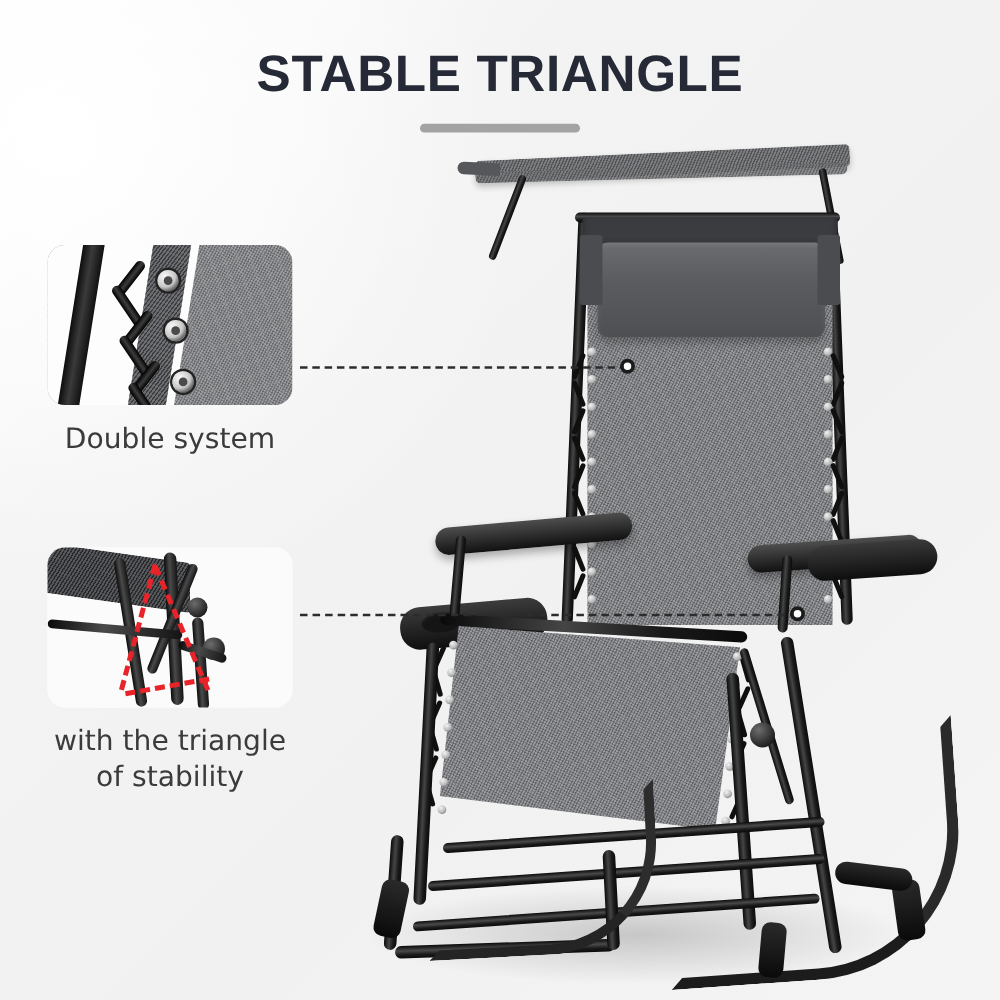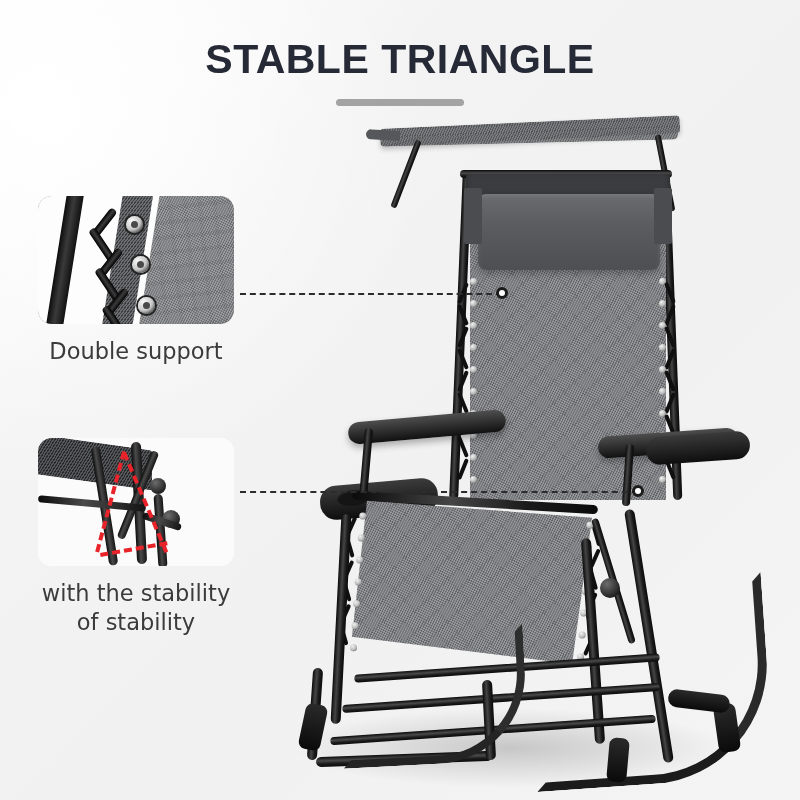--- a/index.html
+++ b/index.html
@@ -299,21 +299,21 @@
       <div class="grommet" style="left:94px;top:60px;"></div>
       <div class="grommet" style="left:100px;top:101px;"></div>
       <div class="cord" style="left:62px;top:10px;height:34px;transform:rotate(38deg);"></div>
       <div class="cord" style="left:60px;top:30px;height:38px;transform:rotate(-34deg);"></div>
       <div class="cord" style="left:68px;top:50px;height:34px;transform:rotate(38deg);"></div>
       <div class="cord" style="left:66px;top:70px;height:38px;transform:rotate(-34deg);"></div>
       <div class="cord" style="left:74px;top:90px;height:34px;transform:rotate(38deg);"></div>
       <div class="cord" style="left:72px;top:108px;height:34px;transform:rotate(-34deg);"></div>
     </div>
     <div class="caption">
-      <div>Double support</div>
+      <div>Double system</div>
     </div>
   </div>
   <div class="leader" id="leader-bungee"></div>
   <div class="leader-dot" id="dot-bungee"></div>
 
   <div class="callout" id="callout-triangle">
     <div class="card">
       <div class="bg-soft"></div>
       <div class="seat-pad"></div>
       <div class="tube" style="left:96px;top:4px;width:10px;height:122px;transform:rotate(-3deg);"></div>
@@ -323,20 +323,20 @@
       <div class="tube" style="left:118px;top:56px;width:9px;height:74px;transform:rotate(-4deg);"></div>
       <div class="hub" style="left:112px;top:40px;width:16px;height:16px;"></div>
       <div class="hub" style="left:124px;top:72px;width:18px;height:18px;"></div>
       <div class="tube" style="left:104px;top:80px;width:40px;height:7px;transform:rotate(18deg);"></div>
 
       <div class="red" style="left:88px;top:14px;width:104px;transform:rotate(105deg);"></div>
       <div class="red" style="left:88px;top:14px;width:108px;transform:rotate(67deg);"></div>
       <div class="red" style="left:62px;top:115px;width:68px;transform:rotate(-10deg);"></div>
     </div>
     <div class="caption">
-      <div>with the stability</div>
+      <div>with the triangle</div>
       <div>of stability</div>
     </div>
   </div>
   <div class="leader" id="leader-triangle"></div>
   <div class="leader-dot" id="dot-triangle"></div>
 
 </div>
 
 </body></html>

